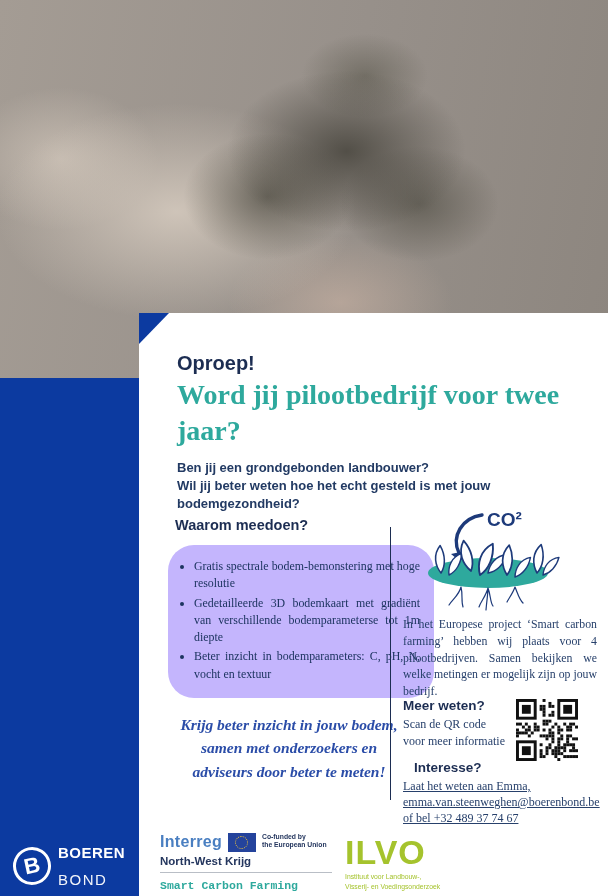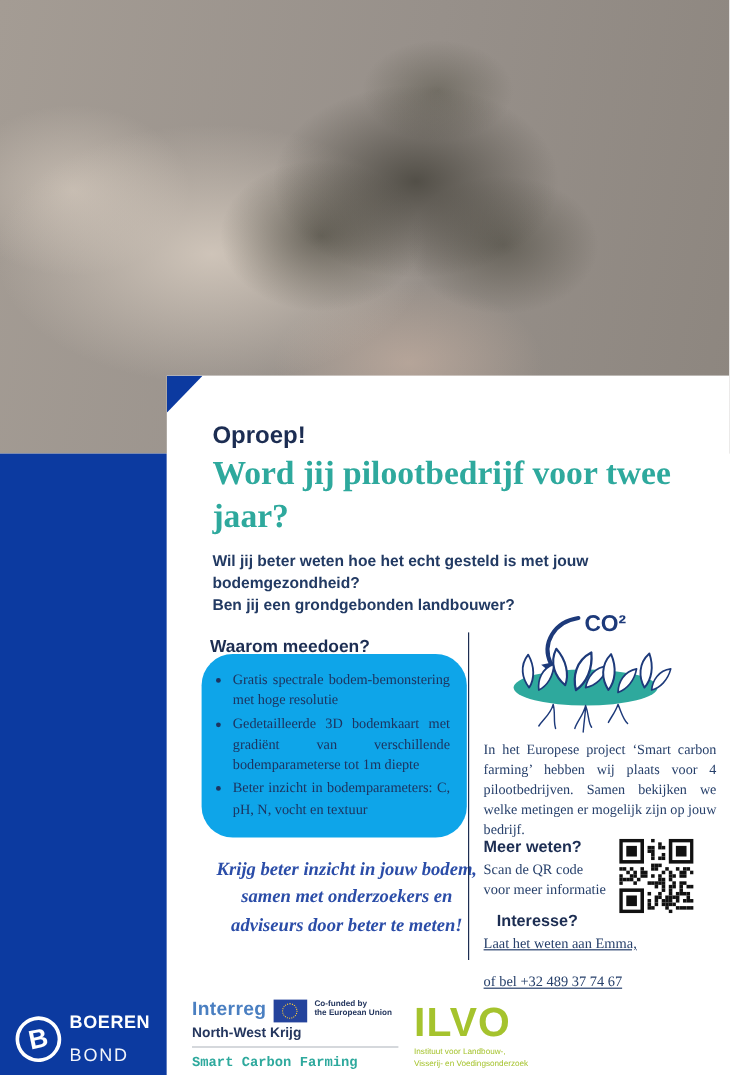--- a/index.html
+++ b/index.html
@@ -48,24 +48,24 @@
     font-size:20px; font-weight:bold; color:#1c2d52;
   }
   .title{
     position:absolute; left:38px; top:64px; width:420px;
     font-family:"Liberation Serif", serif; font-weight:bold;
     font-size:28px; line-height:1.28; color:#2ea99d;
   }
   .intro{position:absolute; left:38px; top:146px; width:425px;
     font-size:13px; font-weight:bold; color:#223a63; line-height:1.4;}
   
-  .waarom{position:absolute; left:36px; top:218px; font-size:14.5px; font-weight:bold; color:#1c2d52;}
+  .waarom{position:absolute; left:36px; top:204px; font-size:14.5px; font-weight:bold; color:#1c2d52;}
   .teal-box{
-    position:absolute; left:29px; top:232px; width:221px; min-height:100px;
-    background:#0ea5e9; border-radius:26px; padding:13px 14px 13px 10px; box-sizing:border-box;
+    position:absolute; left:29px; top:232px; width:266px; min-height:100px;
+    background:#c4b5fd; border-radius:26px; padding:13px 14px 13px 10px; box-sizing:border-box;
   }
   .teal-box ul{margin:0; padding:0 0 0 16px; list-style:disc;}
   .teal-box li{
     font-family:"Liberation Serif", serif; font-size:11.9px; line-height:1.45;
     color:#1d3460; text-align:justify; margin:0 0 2px 0;
   }
   .teal-box li::marker{color:#1d3460;}
   .quote{
     position:absolute; left:32px; top:400px; width:236px; text-align:center;
     font-family:"Liberation Serif", serif; font-style:italic; font-weight:bold;
@@ -122,22 +122,22 @@
     </div>
   </div>
 
   <div class="card">
     <div class="corner-fold"></div>
 
     <div class="kicker">Oproep!</div>
     <div class="title">Word jij pilootbedrijf voor twee jaar?</div>
 
     <div class="intro">
+      <div>Ben jij een grondgebonden landbouwer?</div>
       <div>Wil jij beter weten hoe het echt gesteld is met jouw bodemgezondheid?</div>
-      <div>Ben jij een grondgebonden landbouwer?</div>
     </div>
 
     <div class="waarom">Waarom meedoen?</div>
     <div class="teal-box">
       <ul>
         <li>Gratis spectrale bodem-bemonstering met hoge resolutie</li>
         <li>Gedetailleerde 3D bodemkaart met gradiënt van verschillende bodemparameterse tot 1m diepte</li>
         <li>Beter inzicht in bodemparameters: C, pH, N, vocht en textuur</li>
       </ul>
     </div>
@@ -298,20 +298,21 @@
           <rect x="45" y="3" width="15" height="15" fill="#fff"></rect>
           <rect x="48" y="6" width="9" height="9" fill="#111"></rect>
           <rect x="0" y="42" width="21" height="21" fill="#111"></rect>
           <rect x="3" y="45" width="15" height="15" fill="#fff"></rect>
           <rect x="6" y="48" width="9" height="9" fill="#111"></rect>
         </svg>
     </div>
 
     <div class="h-small interesse-h">Interesse?</div>
     <div class="contact c1">Laat het weten aan Emma,</div>
+    <div class="contact c2">emma.van.steenweghen@boerenbond.be</div>
     <div class="contact c3">of bel +32 489 37 74 67</div>
 
     <div class="interreg">
       <div class="interreg-row">
         <span class="interreg-word">Interreg</span>
         <span class="eu-flag">
             <span class="eu-stars"></span>
           </span>
         <span class="cofunded">
           <span>Co-funded by</span><br>

